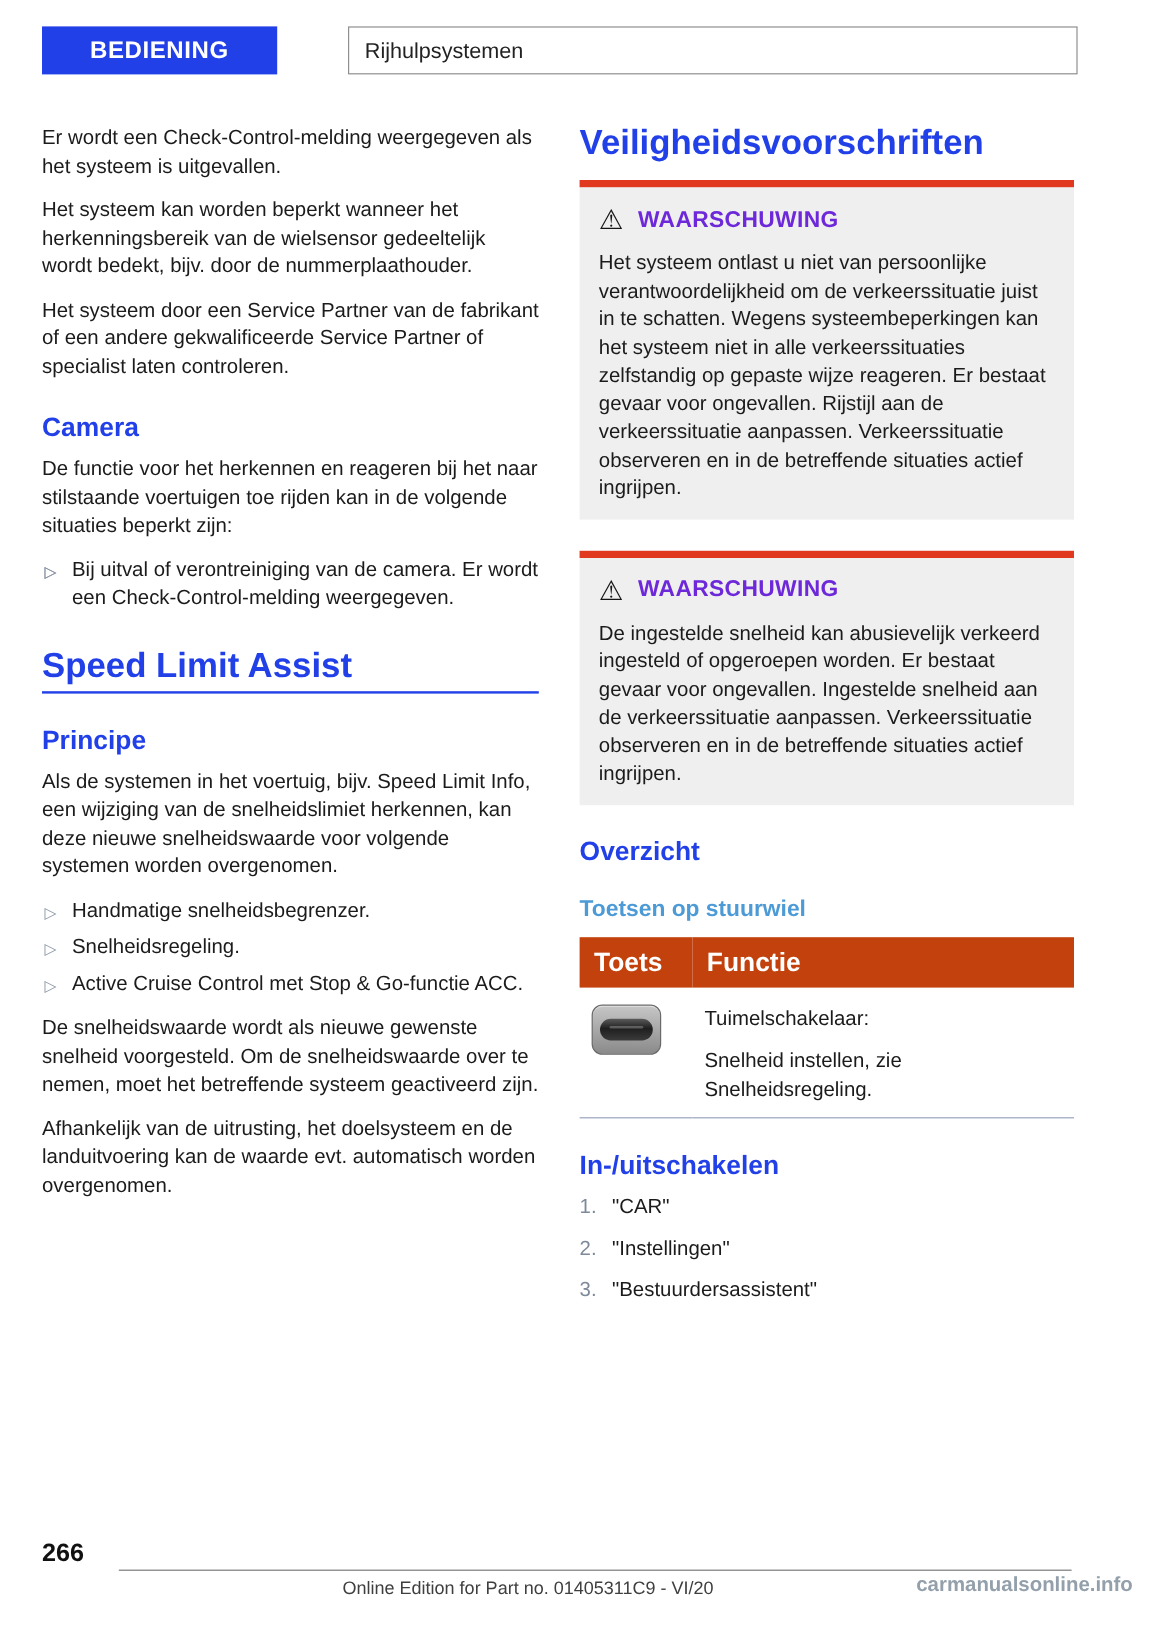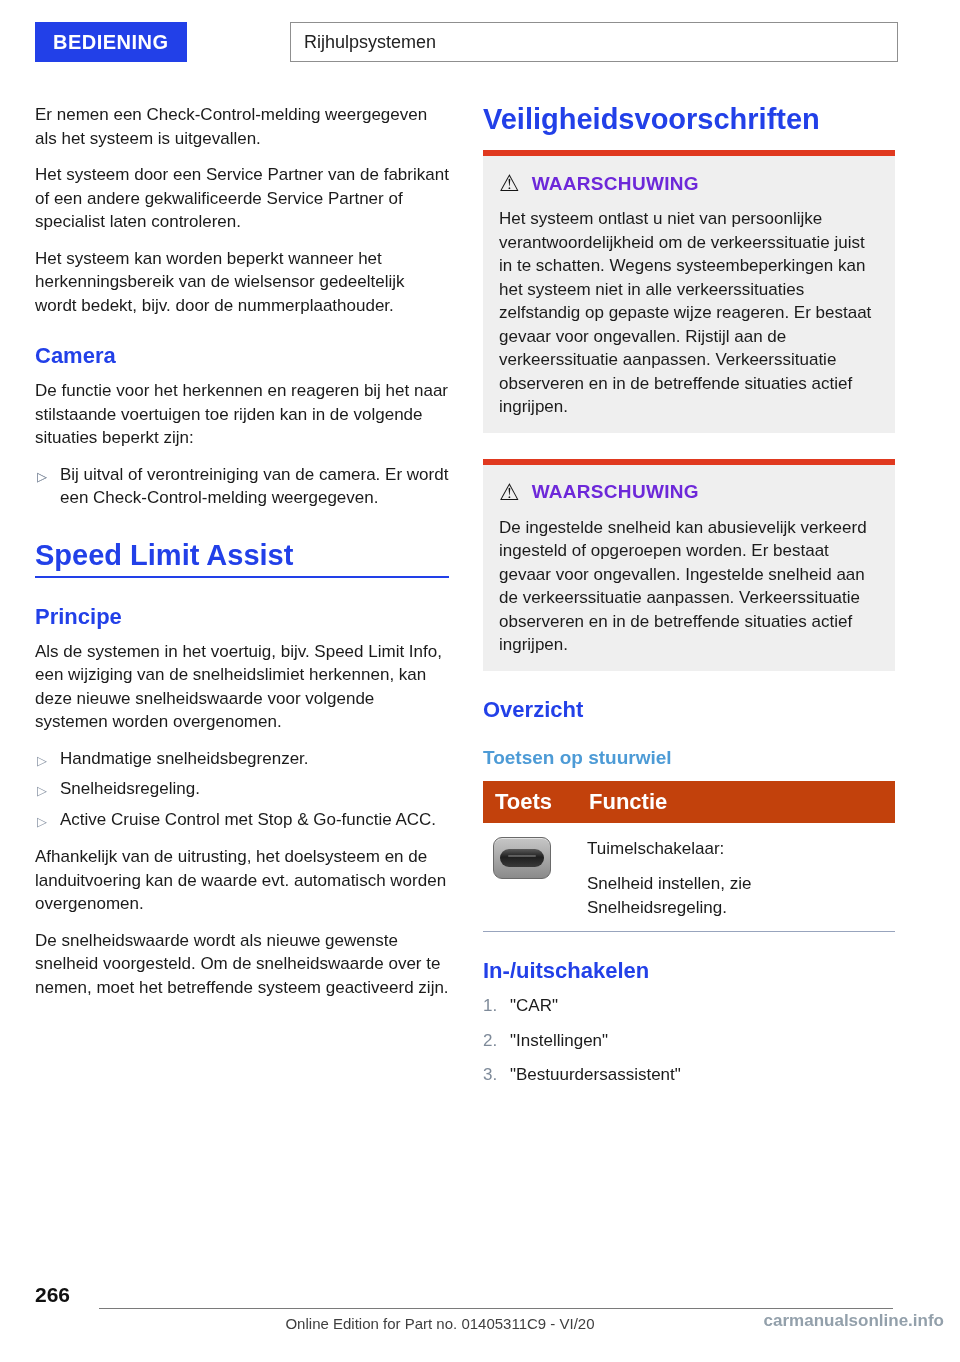--- a/index.html
+++ b/index.html
@@ -5,21 +5,21 @@
   html, body { margin:0; padding:0; }
   body {
     width:960px; height:1362px; position:relative; overflow:hidden;
     background:#ffffff; color:#1b1b1b;
     font-family:"Liberation Sans", sans-serif;
   }
 
   
   .section-badge {
     position:absolute; left:35px; top:22px; height:40px; line-height:40px;
-    padding:0 18px; background:#2240e8; color:#fff;
+    padding:0 40px; background:#2240e8; color:#fff;
     font-size:20px; font-weight:bold; letter-spacing:0.5px;text-align:right;
   }
   .chapter-box {
     position:absolute; left:290px; right:62px; top:22px; height:38px; line-height:38px;
     border:1px solid #8f8f8f; padding-left:13px; font-size:18px; color:#222;
   }
 
   
   .col { position:absolute; top:103px; }
   .col-left  { left:35px;  width:414px; }
@@ -93,23 +93,23 @@
 </style>
 </head>
 <body>
 
 <div class="page">
 
   <div class="section-badge">BEDIENING</div>
   <div class="chapter-box">Rijhulpsystemen</div>
 
   <section class="col col-left">
-    <p>Er nemen een Check-Control-melding weergegeven als het systeem is uitgevallen.</p>
+    <p>Er wordt een Check-Control-melding weergegeven als het systeem is uitgevallen.</p>
+    <p>Het systeem kan worden beperkt wanneer het herkenningsbereik van de wielsensor gedeeltelijk wordt bedekt, bijv. door de nummerplaathouder.</p>
     <p>Het systeem door een Service Partner van de fabrikant of een andere gekwalificeerde Service Partner of specialist laten controleren.</p>
-    <p>Het systeem kan worden beperkt wanneer het herkenningsbereik van de wielsensor gedeeltelijk wordt bedekt, bijv. door de nummerplaathouder.</p>
 
     <div class="h2">Camera</div>
     <p>De functie voor het herkennen en reageren bij het naar stilstaande voertuigen toe rijden kan in de volgende situaties beperkt zijn:</p>
 
     <ul class="bullets">
       <li>
         <span class="tri">▷</span>
       </li>
       <li>
         <span class="tri">▷</span>
@@ -130,22 +130,22 @@
       <li>
         <span class="tri">▷</span>
         <span>Snelheidsregeling.</span>
       </li>
       <li>
         <span class="tri">▷</span>
         <span>Active Cruise Control met Stop &amp; Go-functie ACC.</span>
       </li>
     </ul>
 
+    <p>De snelheidswaarde wordt als nieuwe gewenste snelheid voorgesteld. Om de snelheidswaarde over te nemen, moet het betreffende systeem geactiveerd zijn.</p>
     <p>Afhankelijk van de uitrusting, het doelsysteem en de landuitvoering kan de waarde evt. automatisch worden overgenomen.</p>
-    <p>De snelheidswaarde wordt als nieuwe gewenste snelheid voorgesteld. Om de snelheidswaarde over te nemen, moet het betreffende systeem geactiveerd zijn.</p>
   </section>
 
   <section class="col col-right">
     <div class="h1 no-rule">Veiligheidsvoorschriften</div>
 
     <div class="warning">
       <div class="warning-head">
         <span class="warn-icon">⚠</span>
         <span class="warn-title">WAARSCHUWING</span>
       </div>

